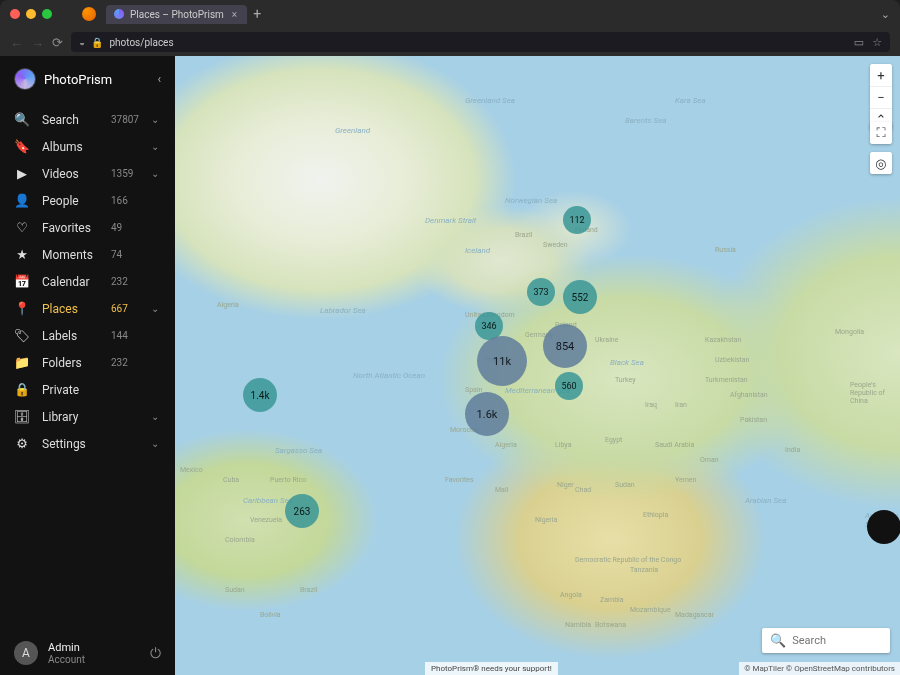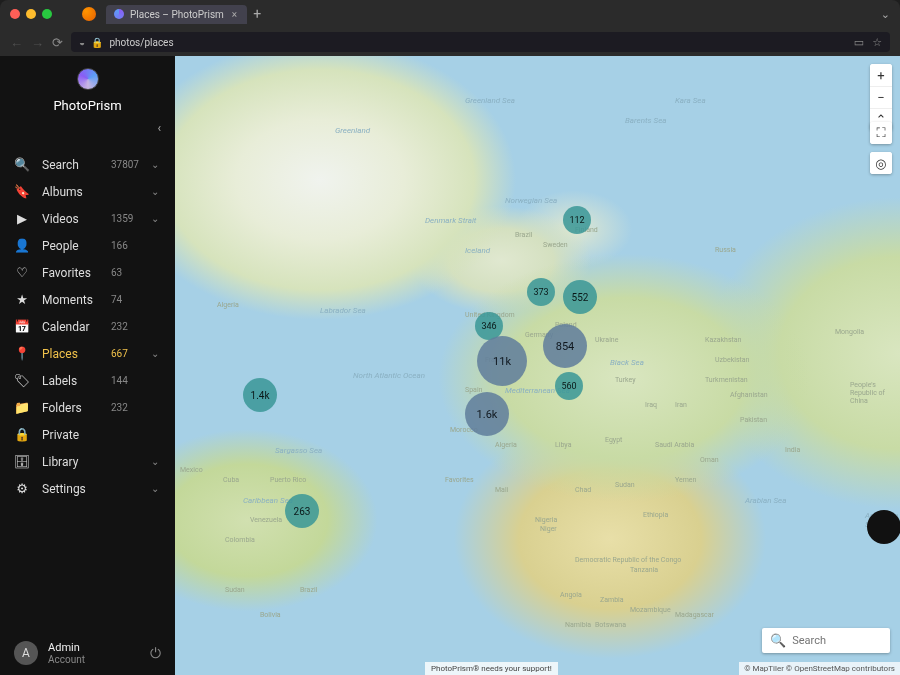--- a/index.html
+++ b/index.html
@@ -26,21 +26,21 @@
 .urlbar { flex: 1; background: #1c1b22; border-radius: 4px; height: 20px; display: flex; align-items: center; padding: 0 8px; gap: 6px; color: #ccc; font-size: 10px; }
 .urlbar .shield { color: #888; }
 .urlbar .lock { color: #888; }
 .urlbar-right { margin-left: auto; display: flex; gap: 8px; color: #888; font-size: 11px; }
 
 
 .app { display: flex; height: 619px; background: #121212; }
 
 
 .sidebar { width: 175px; background: #121212; color: #eee; display: flex; flex-direction: column; font-size: 12px; }
-.brand { display: flex; align-items: center; gap: 8px; padding: 12px 14px; flex-direction: column; }
+.brand { display: flex; align-items: center; gap: 8px; padding: 12px 14px; }
 .brand-logo { width: 22px; height: 22px; border-radius: 50%; background: conic-gradient(from 180deg, #c8b6e2, #8a5cf5, #5c9df5, #c8b6e2); border: 1px solid #444; }
 .brand-name { font-size: 13px; font-weight: 400; color: #fff; }
 .brand-collapse { margin-left: auto; font-size: 12px; color: #aaa; cursor: pointer; }
 .nav-items { flex: 1; padding: 4px 0; }
 .nav-item { display: flex; align-items: center; padding: 6px 14px; gap: 12px; cursor: pointer; color: #ddd; }
 .nav-item.active { color: #f0c14b; }
 .nav-item.active .nav-count { color: #f0c14b; }
 .nav-icon { width: 16px; display: inline-flex; justify-content: center; font-size: 13px; }
 .nav-label { flex: 1; font-size: 12px; }
 .nav-count { font-size: 10px; color: #888; min-width: 28px; text-align: left; }
@@ -162,21 +162,21 @@
         </div>
         <div class="nav-item">
           <span class="nav-icon">👤</span>
           <span class="nav-label">People</span>
           <span class="nav-count">166</span>
           <span class="nav-chev"></span>
         </div>
         <div class="nav-item">
           <span class="nav-icon">♡</span>
           <span class="nav-label">Favorites</span>
-          <span class="nav-count">63</span>
+          <span class="nav-count">49</span>
           <span class="nav-chev"></span>
         </div>
         <div class="nav-item">
           <span class="nav-icon">★</span>
           <span class="nav-label">Moments</span>
           <span class="nav-count">74</span>
           <span class="nav-chev"></span>
         </div>
         <div class="nav-item">
           <span class="nav-icon">📅</span>
@@ -272,21 +272,21 @@
         <div class="country-label" style="left: 540px; top: 300px;">Uzbekistan</div>
         <div class="country-label" style="left: 500px; top: 345px;">Iran</div>
         <div class="country-label" style="left: 470px; top: 345px;">Iraq</div>
         <div class="country-label" style="left: 480px; top: 385px;">Saudi Arabia</div>
         <div class="country-label" style="left: 430px; top: 380px;">Egypt</div>
         <div class="country-label" style="left: 380px; top: 385px;">Libya</div>
         <div class="country-label" style="left: 320px; top: 385px;">Algeria</div>
         <div class="country-label" style="left: 275px; top: 370px;">Morocco</div>
         <div class="country-label" style="left: 270px; top: 420px;">Favorites</div>
         <div class="country-label" style="left: 320px; top: 430px;">Mali</div>
-        <div class="country-label" style="left: 365px; top: 425px; margin-top: 44px;">Niger</div>
+        <div class="country-label" style="left: 382px; top: 425px;">Niger</div>
         <div class="country-label" style="left: 400px; top: 430px;">Chad</div>
         <div class="country-label" style="left: 440px; top: 425px;">Sudan</div>
         <div class="country-label" style="left: 468px; top: 455px;">Ethiopia</div>
         <div class="country-label" style="left: 360px; top: 460px;">Nigeria</div>
         <div class="country-label" style="left: 400px; top: 500px;">Democratic Republic of the Congo</div>
         <div class="country-label" style="left: 455px; top: 510px;">Tanzania</div>
         <div class="country-label" style="left: 385px; top: 535px;">Angola</div>
         <div class="country-label" style="left: 425px; top: 540px;">Zambia</div>
         <div class="country-label" style="left: 390px; top: 565px;">Namibia</div>
         <div class="country-label" style="left: 420px; top: 565px;">Botswana</div>

